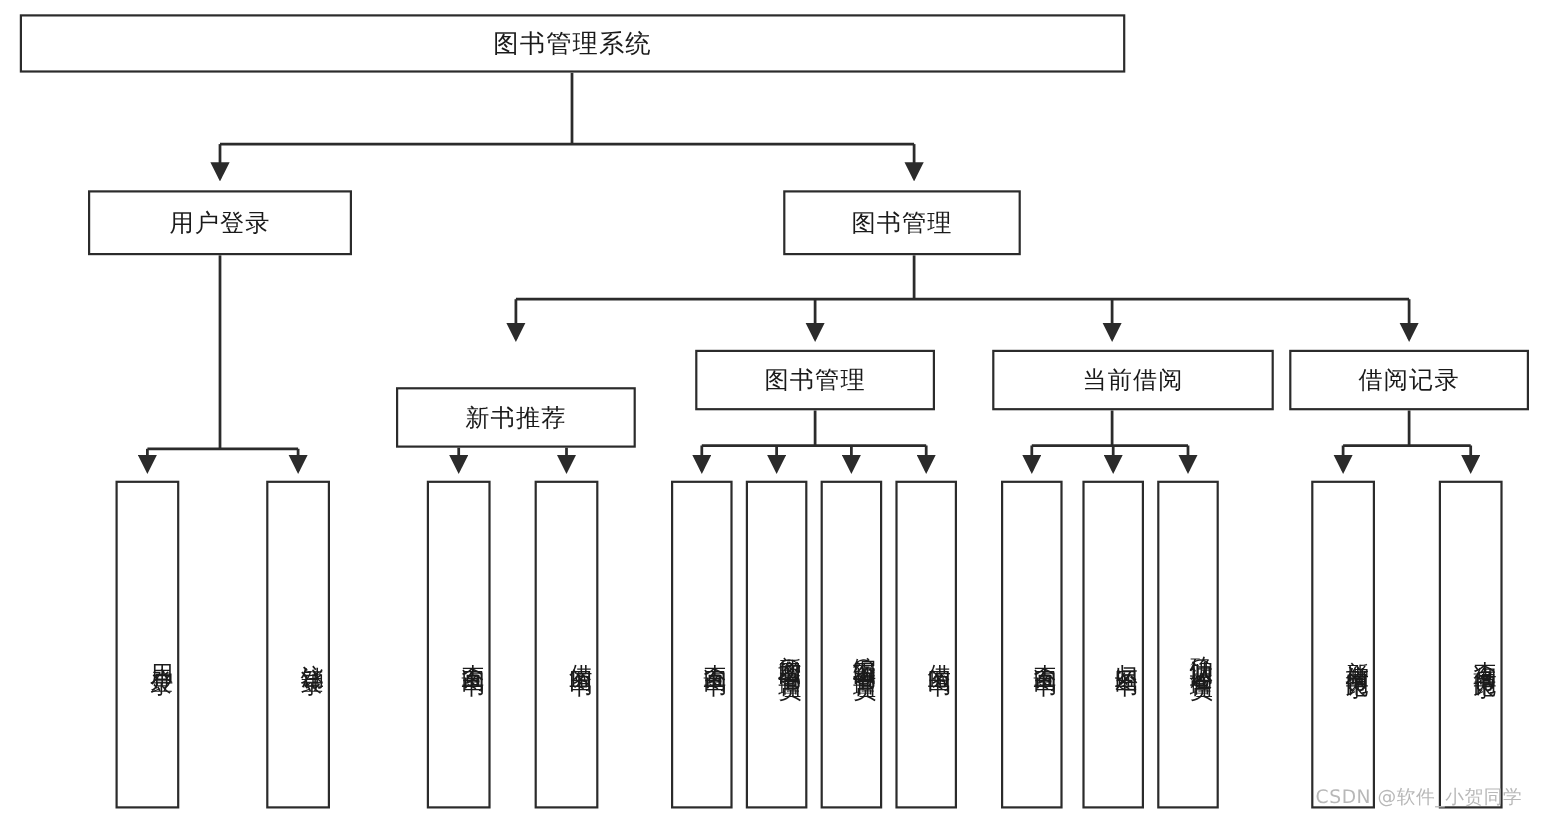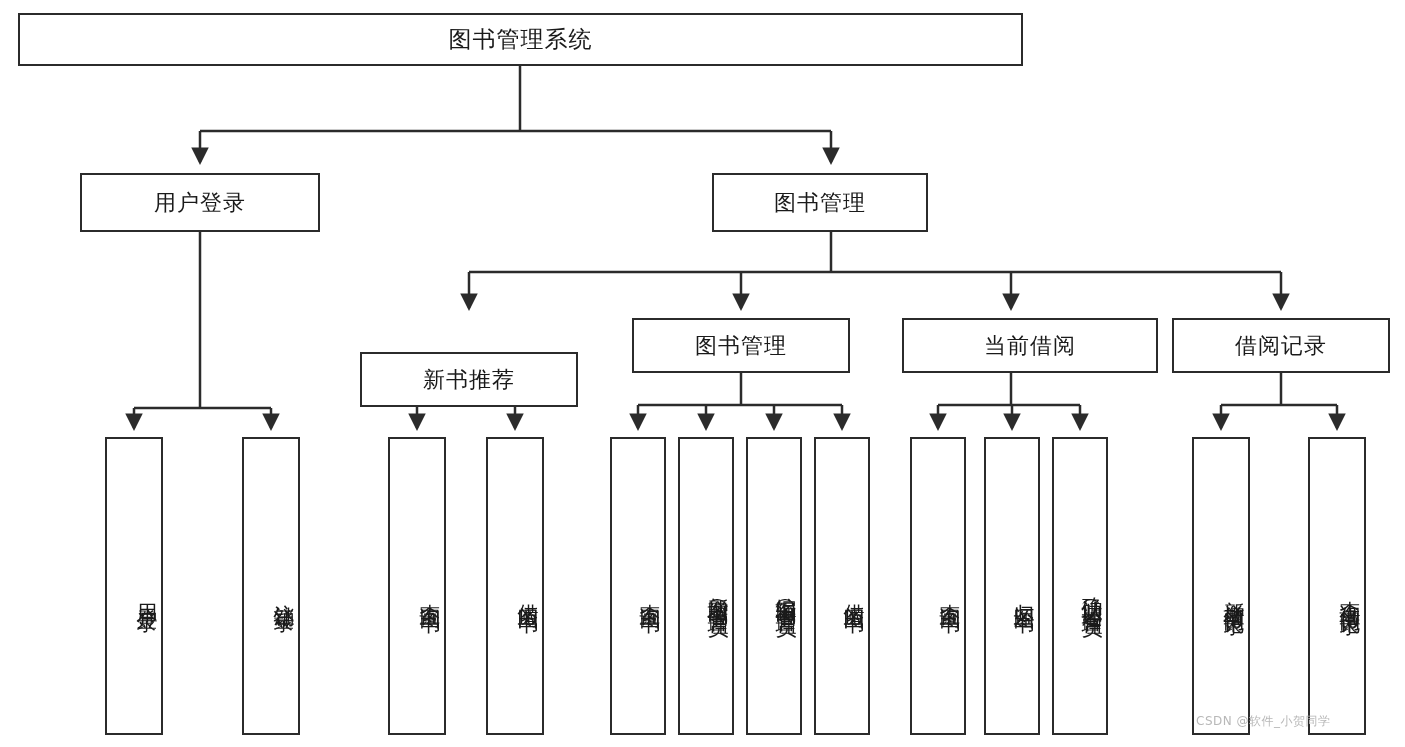--- a/index.html
+++ b/index.html
@@ -45,21 +45,21 @@
     padding-top: 14px;
     align-items: flex-start;
     justify-content: center;
   }
   .node.root {
     font-size: 23px;
   }
   .watermark {
     position: absolute;
     color: #b8b8b8;
-    font-size: 12px;
+    font-size: 17px;
     white-space: nowrap;
     letter-spacing: 0.5px;
   }
 </style>
 </head>
 <body>
 
 <div id="canvas">
 
   <svg class="edges" viewBox="0 0 1405 747">

